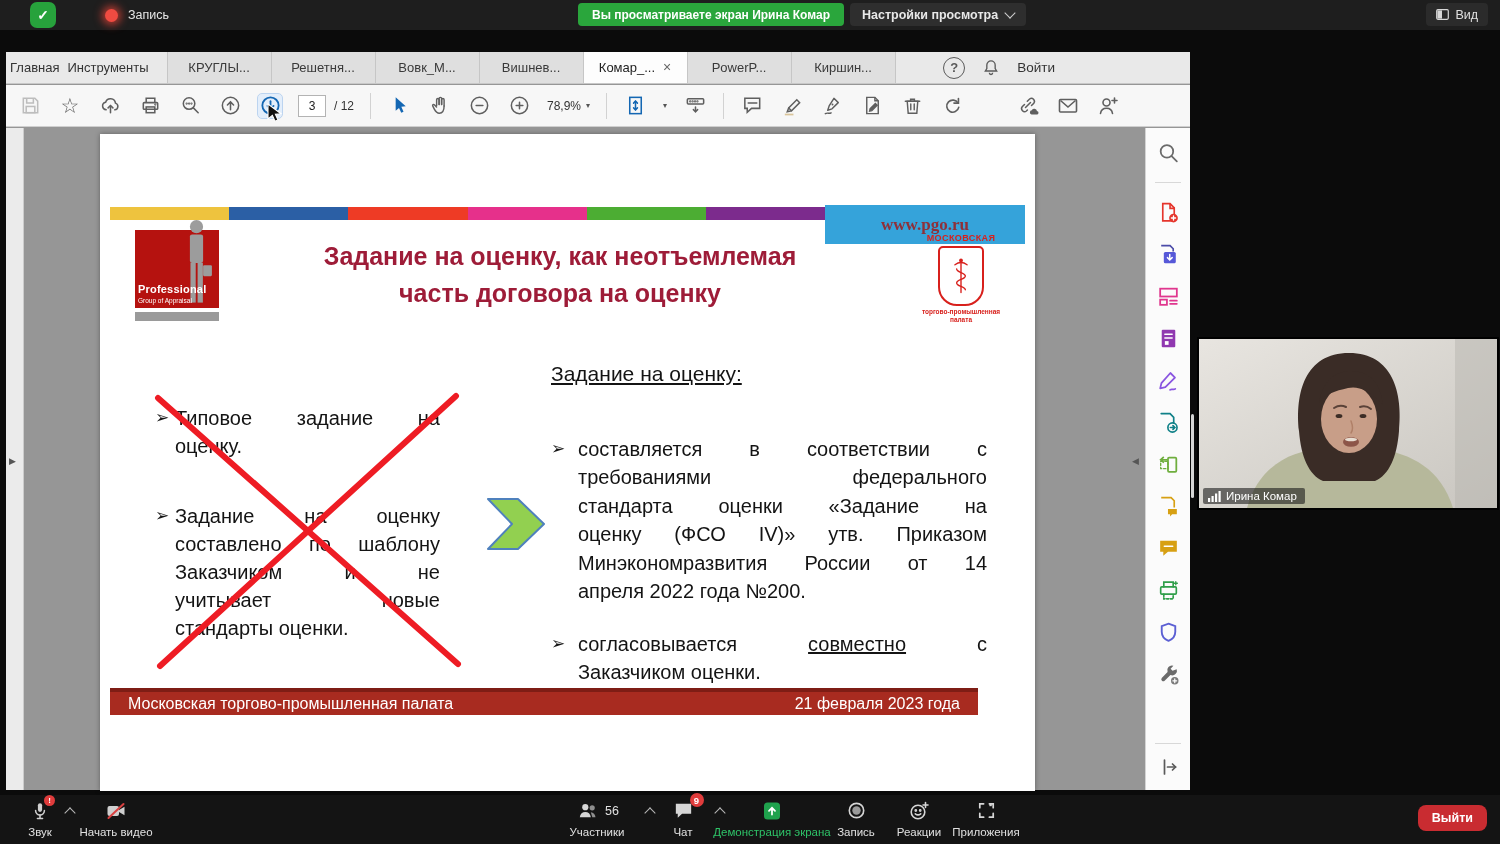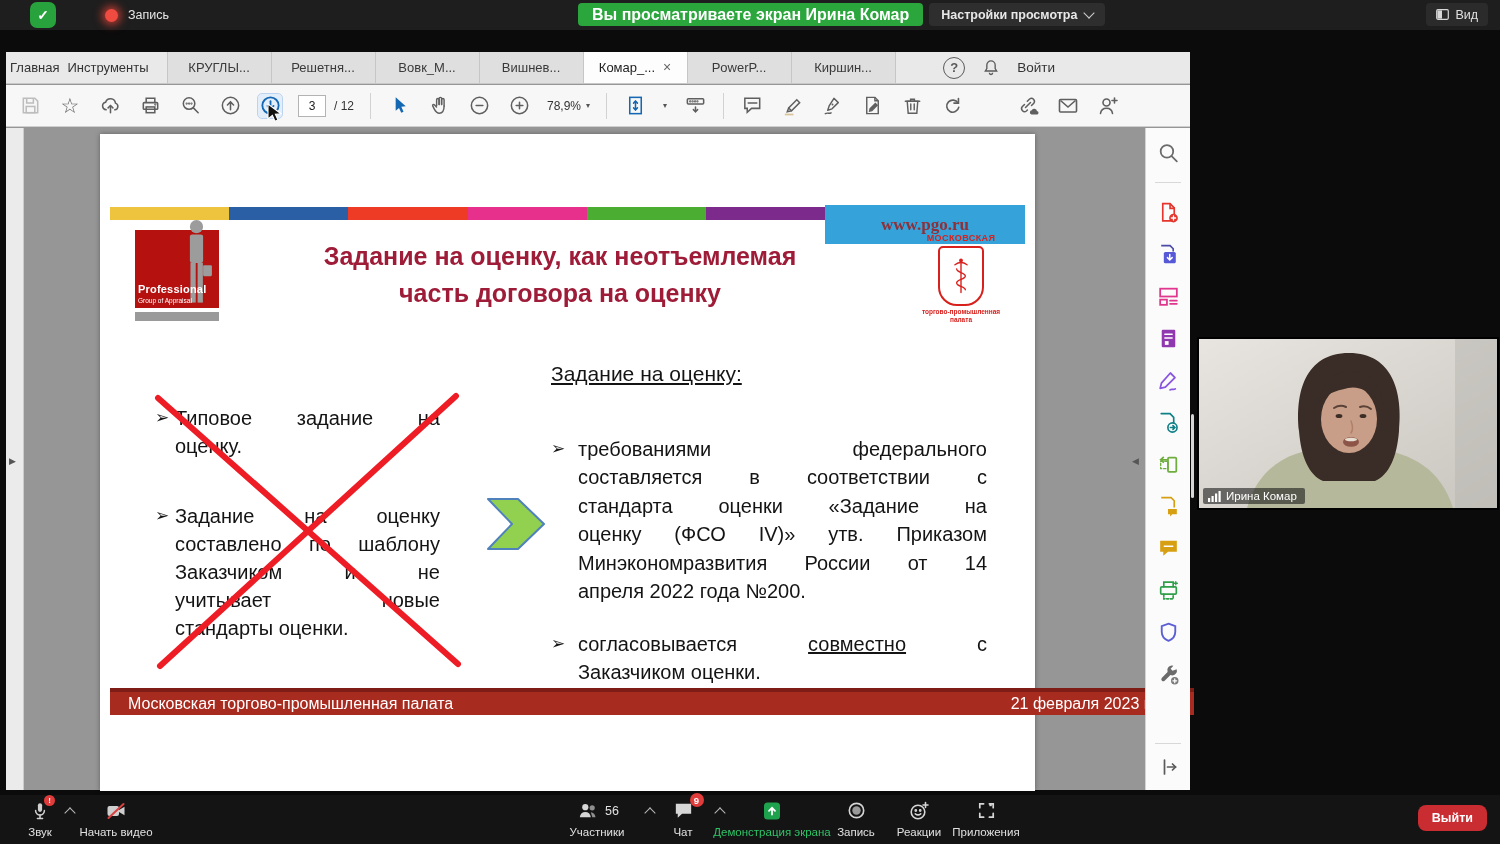--- a/index.html
+++ b/index.html
@@ -5,21 +5,21 @@
   html,body{margin:0;padding:0;background:#000;}
   body{font-family:"Liberation Sans",sans-serif;}
   .screen{position:relative;width:1500px;height:844px;background:#0b0b0b;overflow:hidden;}
 
   
   .ztop{position:absolute;left:0;top:0;width:100%;height:30px;background:#1e1e1e;}
   .shield{position:absolute;left:30px;top:2px;width:26px;height:26px;border-radius:7px;background:#27a23c;color:#fff;font-size:14px;font-weight:bold;display:flex;align-items:center;justify-content:center;}
   .recdot{position:absolute;left:105px;top:9px;width:13px;height:13px;border-radius:50%;background:#ef4b41;box-shadow:0 0 9px 3px rgba(238,70,58,.75);}
   .reclabel{position:absolute;left:128px;top:8px;font-size:12.5px;color:#e6e6e6;}
   .ztop-center{position:absolute;left:578px;top:3px;display:flex;gap:6px;height:23px;}
-  .banner{background:#2aa63c;color:#fff;font-size:16px;font-weight:bold;border-radius:4px;display:flex;align-items:center;padding:0 14px;}
+  .banner{background:#2aa63c;color:#fff;font-size:12px;font-weight:bold;border-radius:4px;display:flex;align-items:center;padding:0 14px;}
   .vset{background:#2e2e2e;color:#e8e8e8;font-size:12.5px;font-weight:bold;border-radius:4px;display:flex;align-items:center;gap:8px;padding:0 12px;}
   .chev-dn{width:7px;height:7px;border-left:1.5px solid #cfcfcf;border-top:1.5px solid #cfcfcf;transform:rotate(225deg);margin-top:-4px;}
   .viewbtn{position:absolute;right:12px;top:3px;height:23px;background:#2b2b2b;border-radius:4px;color:#e0e0e0;font-size:12.5px;display:flex;align-items:center;gap:6px;padding:0 10px;}
 
   
   .win{position:absolute;left:6px;top:52px;width:1184px;height:738px;background:#969696;}
   .tabbar{position:absolute;left:0;top:0;width:100%;height:32px;background:#e9e9e9;border-bottom:1px solid #c8c8c8;display:flex;font-size:13px;color:#333;box-sizing:border-box;}
   .tab-plain{line-height:31px;padding:0 4px;cursor:default;}
   .tab-doc{width:103px;background:#dfdfdf;border-right:1px solid #c6c6c6;text-align:center;line-height:31px;white-space:nowrap;overflow:hidden;color:#3a3a3a;}
   .tab-doc.first{border-left:1px solid #c6c6c6;margin-left:14px;}
@@ -74,21 +74,21 @@
   .jl{text-align:justify;text-align-last:justify;}
   .ll{text-align:left;}
   .redx{position:absolute;left:48px;top:252px;z-index:5;}
   .garrow{position:absolute;left:385px;top:362px;}
   .rightText{position:absolute;left:451px;top:226px;width:436px;font-size:20px;line-height:28.5px;color:#141414;}
   .rhead{font-size:21px;text-decoration:underline;margin-bottom:46px;}
   .rbullet{position:relative;padding-left:27px;}
   .rbullet .mk{position:absolute;left:0;top:0;font-size:17px;}
   .rbullet1{margin-bottom:24px;}
   .u{text-decoration:underline;}
-  .sfooter{position:absolute;left:10px;top:554px;width:1084px;height:27px;background:#a82b20;border-top:4px solid #7e1d15;color:#fff;font-size:16px;display:flex;align-items:center;justify-content:space-between;padding:0 18px;box-sizing:border-box;}
+  .sfooter{position:absolute;left:10px;top:554px;width:868px;height:27px;background:#a82b20;border-top:4px solid #7e1d15;color:#fff;font-size:16px;display:flex;align-items:center;justify-content:space-between;padding:0 18px;box-sizing:border-box;}
 
   
   .video{position:absolute;left:1197px;top:337px;width:298px;height:169px;border:2px solid #000;box-sizing:content-box;background:#d9d6d1;}
   .nametag{position:absolute;left:4px;bottom:4px;background:rgba(20,20,20,.58);display:flex;align-items:center;gap:5px;padding:2px 8px 2px 5px;border-radius:2px;}
   .nametag span{color:#fff;font-size:11.5px;}
   .vhandle{position:absolute;left:1191px;top:414px;width:3px;height:84px;background:#d6d6d6;border-radius:2px;}
 
   
   .zbot{position:absolute;left:0;bottom:0;width:100%;height:49px;background:#141414;}
   .zbtn{position:absolute;top:3px;display:flex;flex-direction:column;align-items:center;gap:3px;}
@@ -393,22 +393,22 @@
           </svg>
 
         <svg class="garrow" width="62" height="56" viewBox="0 0 62 56">
             <polygon points="3,3 33,3 59,28 33,53 3,53 27,28" fill="#92d050" stroke="#4f81bd" stroke-width="2" stroke-linejoin="round"></polygon>
           </svg>
 
         <div class="rightText">
           <div class="rhead">Задание на оценку:</div>
           <div class="rbullet rbullet1">
             <span class="mk">➢</span>
+            <div class="jl">составляется в соответствии с</div>
             <div class="jl">требованиями федерального</div>
-            <div class="jl">составляется в соответствии с</div>
             <div class="jl">стандарта оценки «Задание на</div>
             <div class="jl">оценку (ФСО IV)» утв. Приказом</div>
             <div class="jl">Минэкономразвития России от 14</div>
             <div class="ll">апреля 2022 года №200.</div>
           </div>
           <div class="rbullet">
             <span class="mk">➢</span>
             <div class="jl"><span>согласовывается</span> <span class="u">совместно</span> <span>с</span></div>
             <div class="ll">Заказчиком оценки.</div>
           </div>

